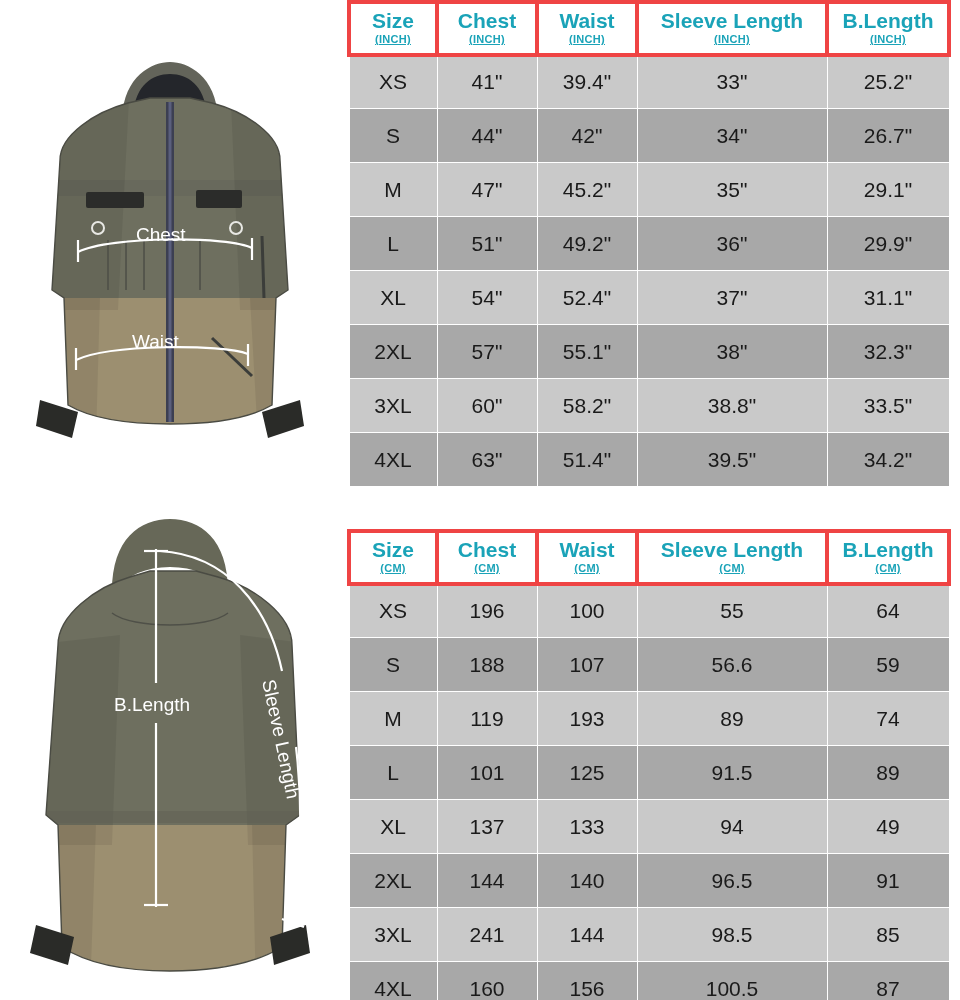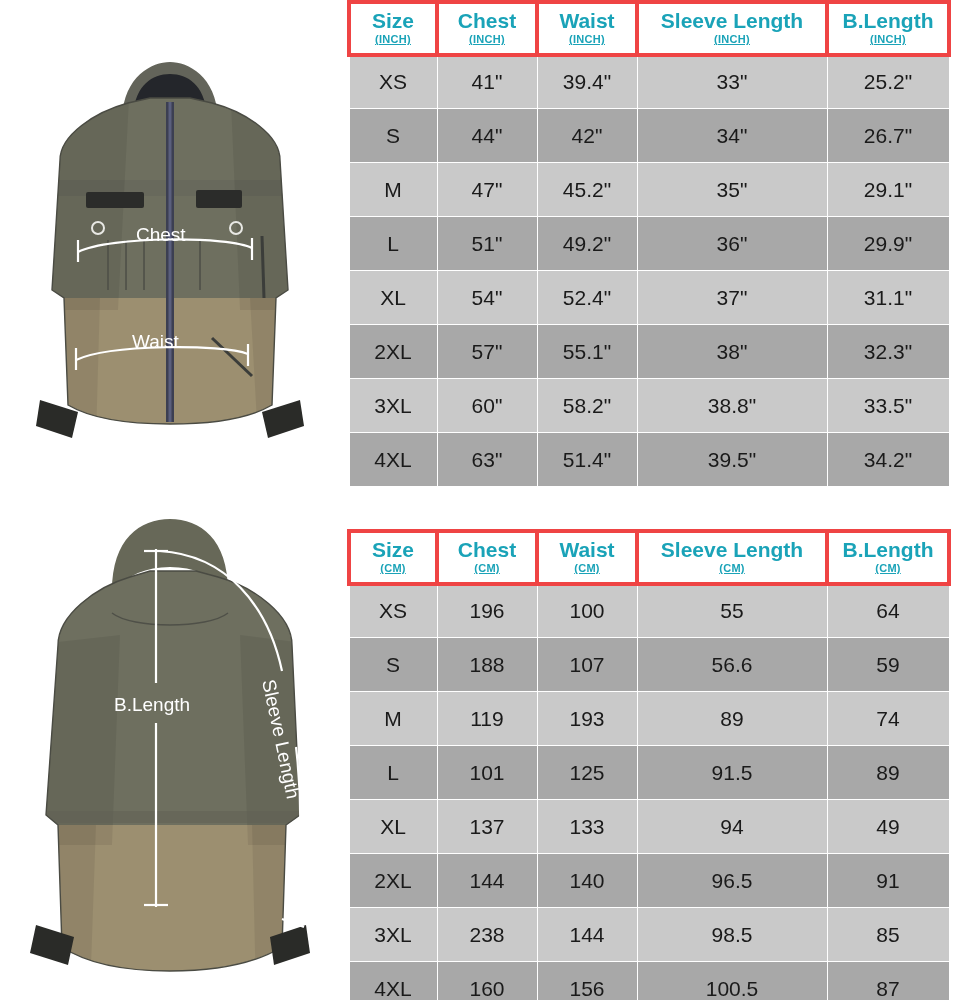--- a/index.html
+++ b/index.html
@@ -399,21 +399,21 @@
         </tr>
         <tr>
           <td>2XL</td>
           <td>144</td>
           <td>140</td>
           <td>96.5</td>
           <td>91</td>
         </tr>
         <tr>
           <td>3XL</td>
-          <td>238</td>
+          <td>241</td>
           <td>144</td>
           <td>98.5</td>
           <td>85</td>
         </tr>
         <tr>
           <td>4XL</td>
           <td>160</td>
           <td>156</td>
           <td>100.5</td>
           <td>87</td>

